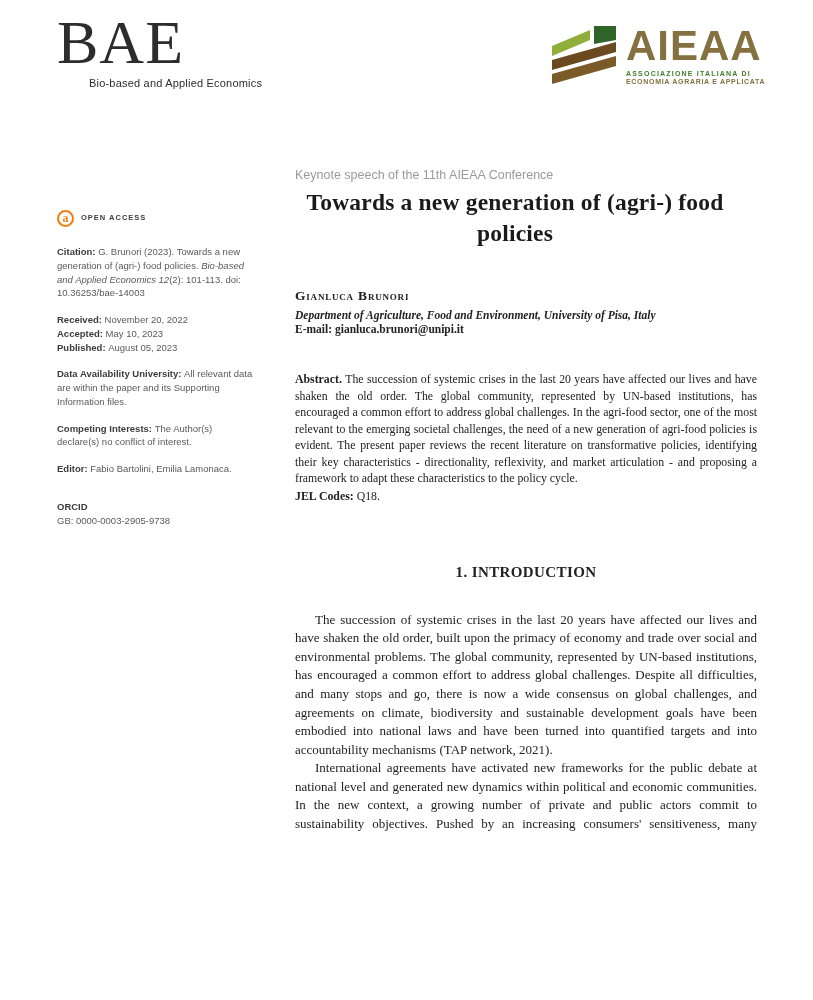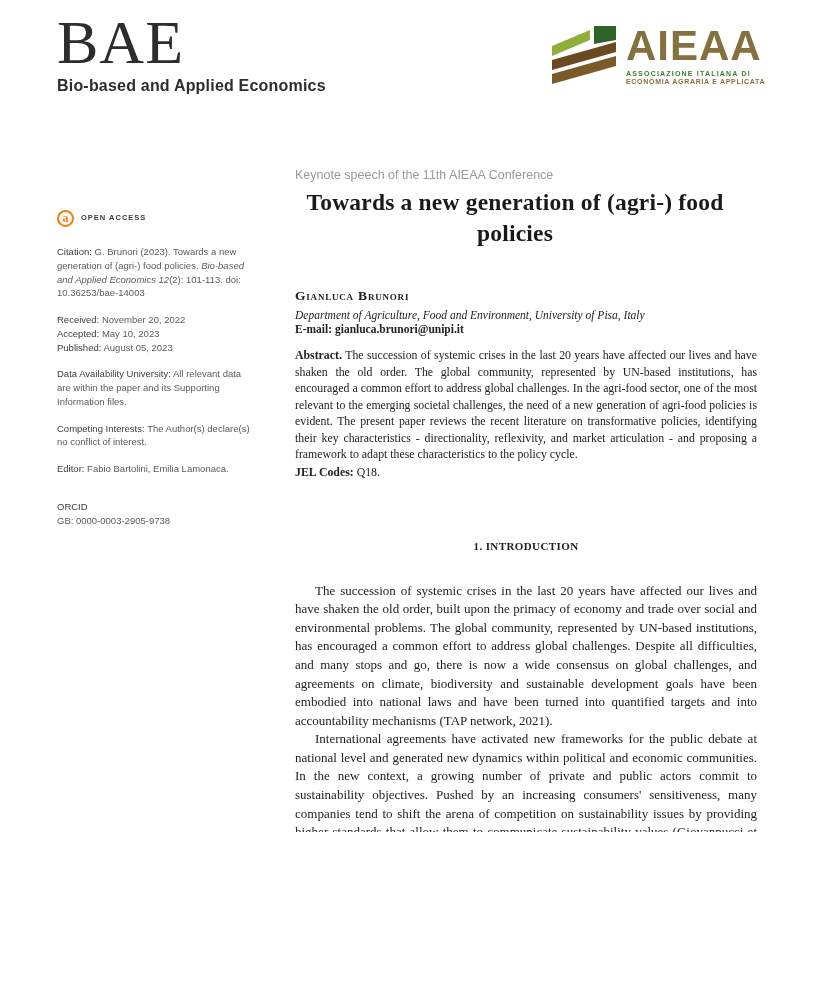--- a/index.html
+++ b/index.html
@@ -3,51 +3,51 @@
 <meta charset="utf-8">
 <style>
   * { margin:0; padding:0; box-sizing:border-box; }
   html,body { background:#ffffff; }
   body { width:813px; height:1000px; font-family:"Liberation Serif", serif; }
   .page { position:relative; width:813px; height:832px; overflow:hidden; background:#ffffff; }
 
   
   .bae-logo { position:absolute; left:57px; top:10px; color:#2d2d2d; }
   .bae-abbr { font-family:"Liberation Serif", serif; font-size:62px; line-height:1.05; letter-spacing:1px; }
-  .bae-name { font-family:"Liberation Sans", sans-serif; font-size:16px; font-weight:bold; margin-top:2px; letter-spacing:0.2px; color:#2d2d2d; }
+  .bae-name { font-family:"Liberation Sans", sans-serif; font-size:11px; font-weight:normal; margin-top:2px; letter-spacing:0.2px; color:#2d2d2d;margin-left:32px; }
 
   .aieaa-logo { position:absolute; left:552px; top:26px; display:flex; align-items:flex-start; gap:10px; }
   .aieaa-mark { width:64px; height:58px; display:block; }
   .aieaa-abbr { font-family:"Liberation Sans", sans-serif; font-size:42px; font-weight:bold; color:#85713f; line-height:0.95; letter-spacing:1px; }
   .aieaa-tag1 { font-family:"Liberation Sans", sans-serif; font-size:7px; font-weight:bold; color:#3f7d2c; letter-spacing:1.2px; margin-top:4px; }
   .aieaa-tag2 { font-family:"Liberation Sans", sans-serif; font-size:7px; font-weight:bold; color:#85713f; letter-spacing:0.7px; margin-top:1px; }
 
   
   .sidebar { position:absolute; left:57px; top:210px; width:198px; font-family:"Liberation Sans", sans-serif; font-size:9.5px; line-height:1.45; color:#5a5a5a; }
   .oa-row { display:flex; align-items:center; gap:7px; margin-bottom:18px; }
   .oa-icon { width:17px; height:17px; border:2px solid #f07f13; border-radius:50%; color:#f07f13; font-weight:bold; display:flex; align-items:center; justify-content:center; font-size:12px; font-family:"Liberation Serif", serif; flex:0 0 auto; }
   .oa-label { font-size:7.5px; font-weight:bold; letter-spacing:1px; color:#3c3c3c; }
   .side-block { margin-bottom:13px; }
-  .side-block .lbl { color:#3c3c3c; font-weight:normal; }
+  .side-block .lbl { color:#3c3c3c; font-weight:bold; }
   .side-line { margin:0; }
   .orcid-block { margin-top:24px; }
   .orcid-block .lbl { display:block; }
 
   
   .content { position:absolute; left:295px; top:168px; width:462px; color:#222222; }
   .kicker { font-family:"Liberation Sans", sans-serif; font-size:12.5px; color:#9a9a9a; }
   .title { font-size:23.5px; font-weight:bold; line-height:1.3; margin-top:5px; letter-spacing:0.2px; color:#1a1a1a; max-width:440px;text-align:center; }
   .author { margin-top:40px; font-variant:small-caps; font-size:13.5px; letter-spacing:0.8px; font-weight:600; }
-  .affiliation { font-size:11.5px; font-weight:normal; font-style:italic; margin-top:5px; }
+  .affiliation { font-size:11.5px; font-weight:bold; font-style:italic; margin-top:5px; }
   .email-row { font-size:11.5px; font-weight:bold; margin-top:2px; }
-  .abstract { margin-top:12px; font-size:11.8px; line-height:1.4; text-align:justify; }
+  .abstract { margin-top:36px; font-size:11.8px; line-height:1.4; text-align:justify; }
   .abstract .lbl, .kw-row .lbl, .jel-row .lbl { font-weight:bold; }
   .kw-row { margin-top:14px; font-size:11.8px; }
   .jel-row { font-size:11.8px; margin-top:2px; }
-  .section-heading { text-align:center; margin-top:60px; font-size:11px; letter-spacing:0.4px; color:#222222; }
+  .section-heading { text-align:center; margin-top:60px; font-size:15px; letter-spacing:0.4px; color:#222222; }
   .body-par { margin:0; font-size:13px; line-height:1.43; text-align:justify; text-indent:20px; color:#222222; }
   .body-par.first { margin-top:30px; }
 </style>
 </head>
 <body>
 
 <div class="page">
 
   <div class="bae-logo">
     <div class="bae-abbr">BAE</div>

